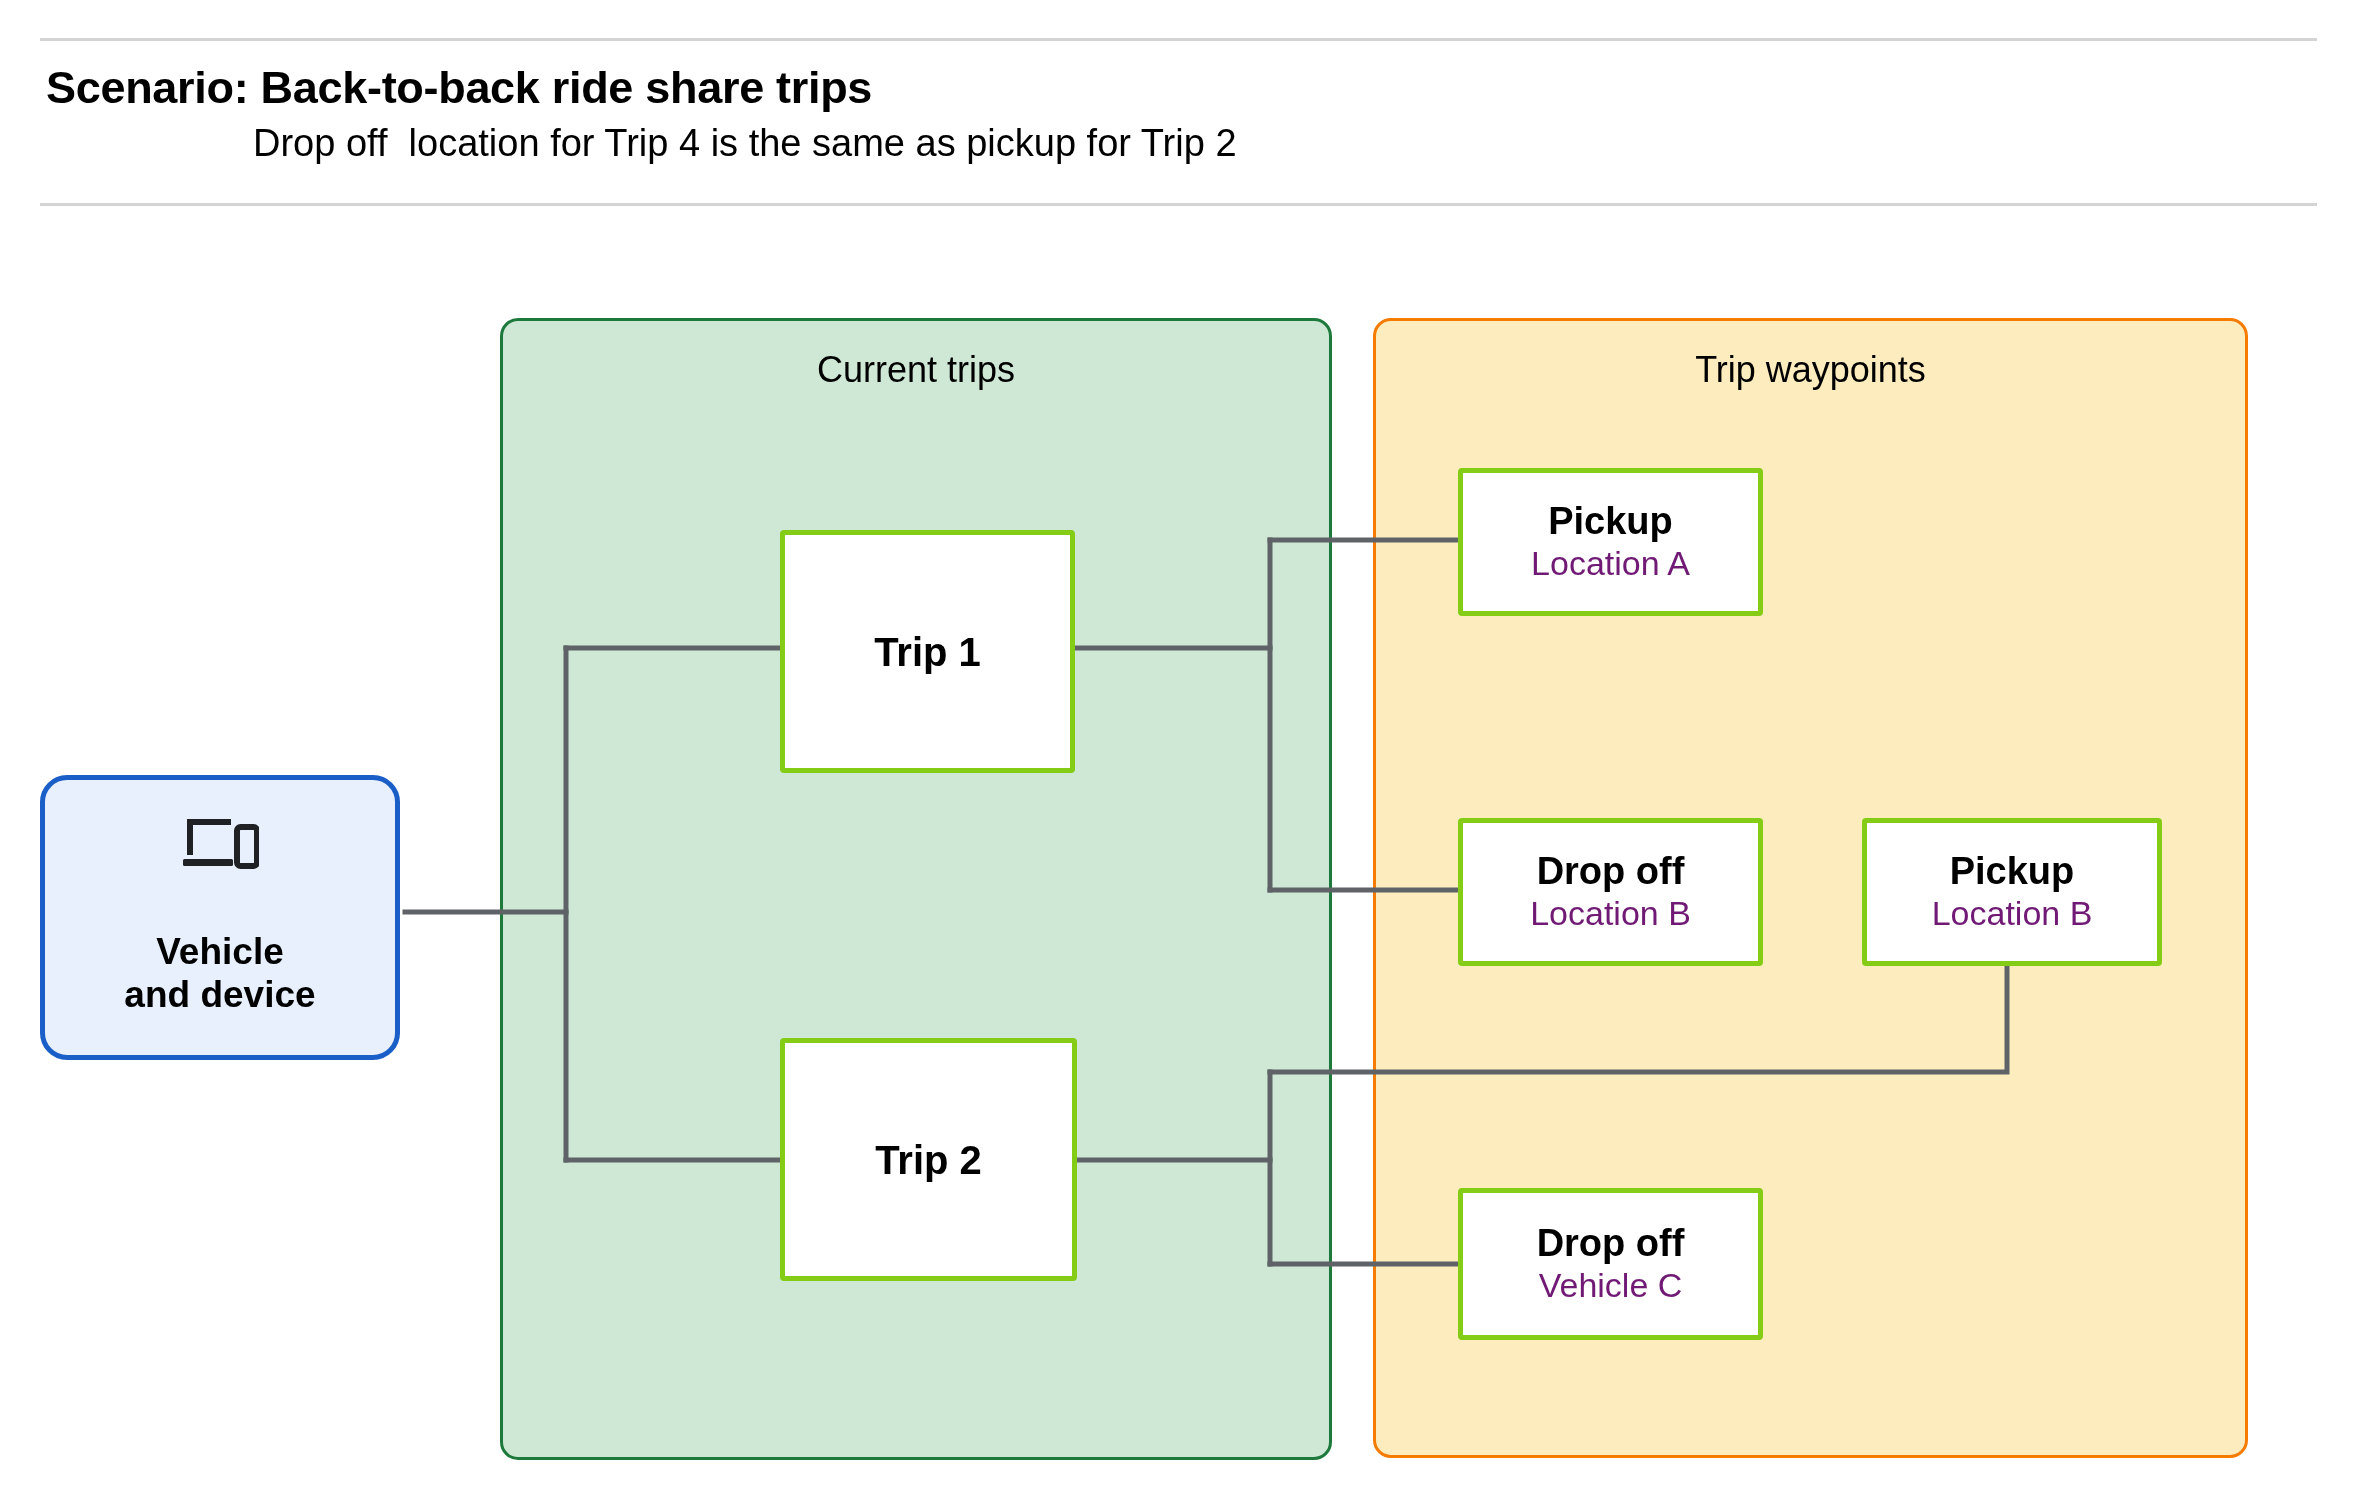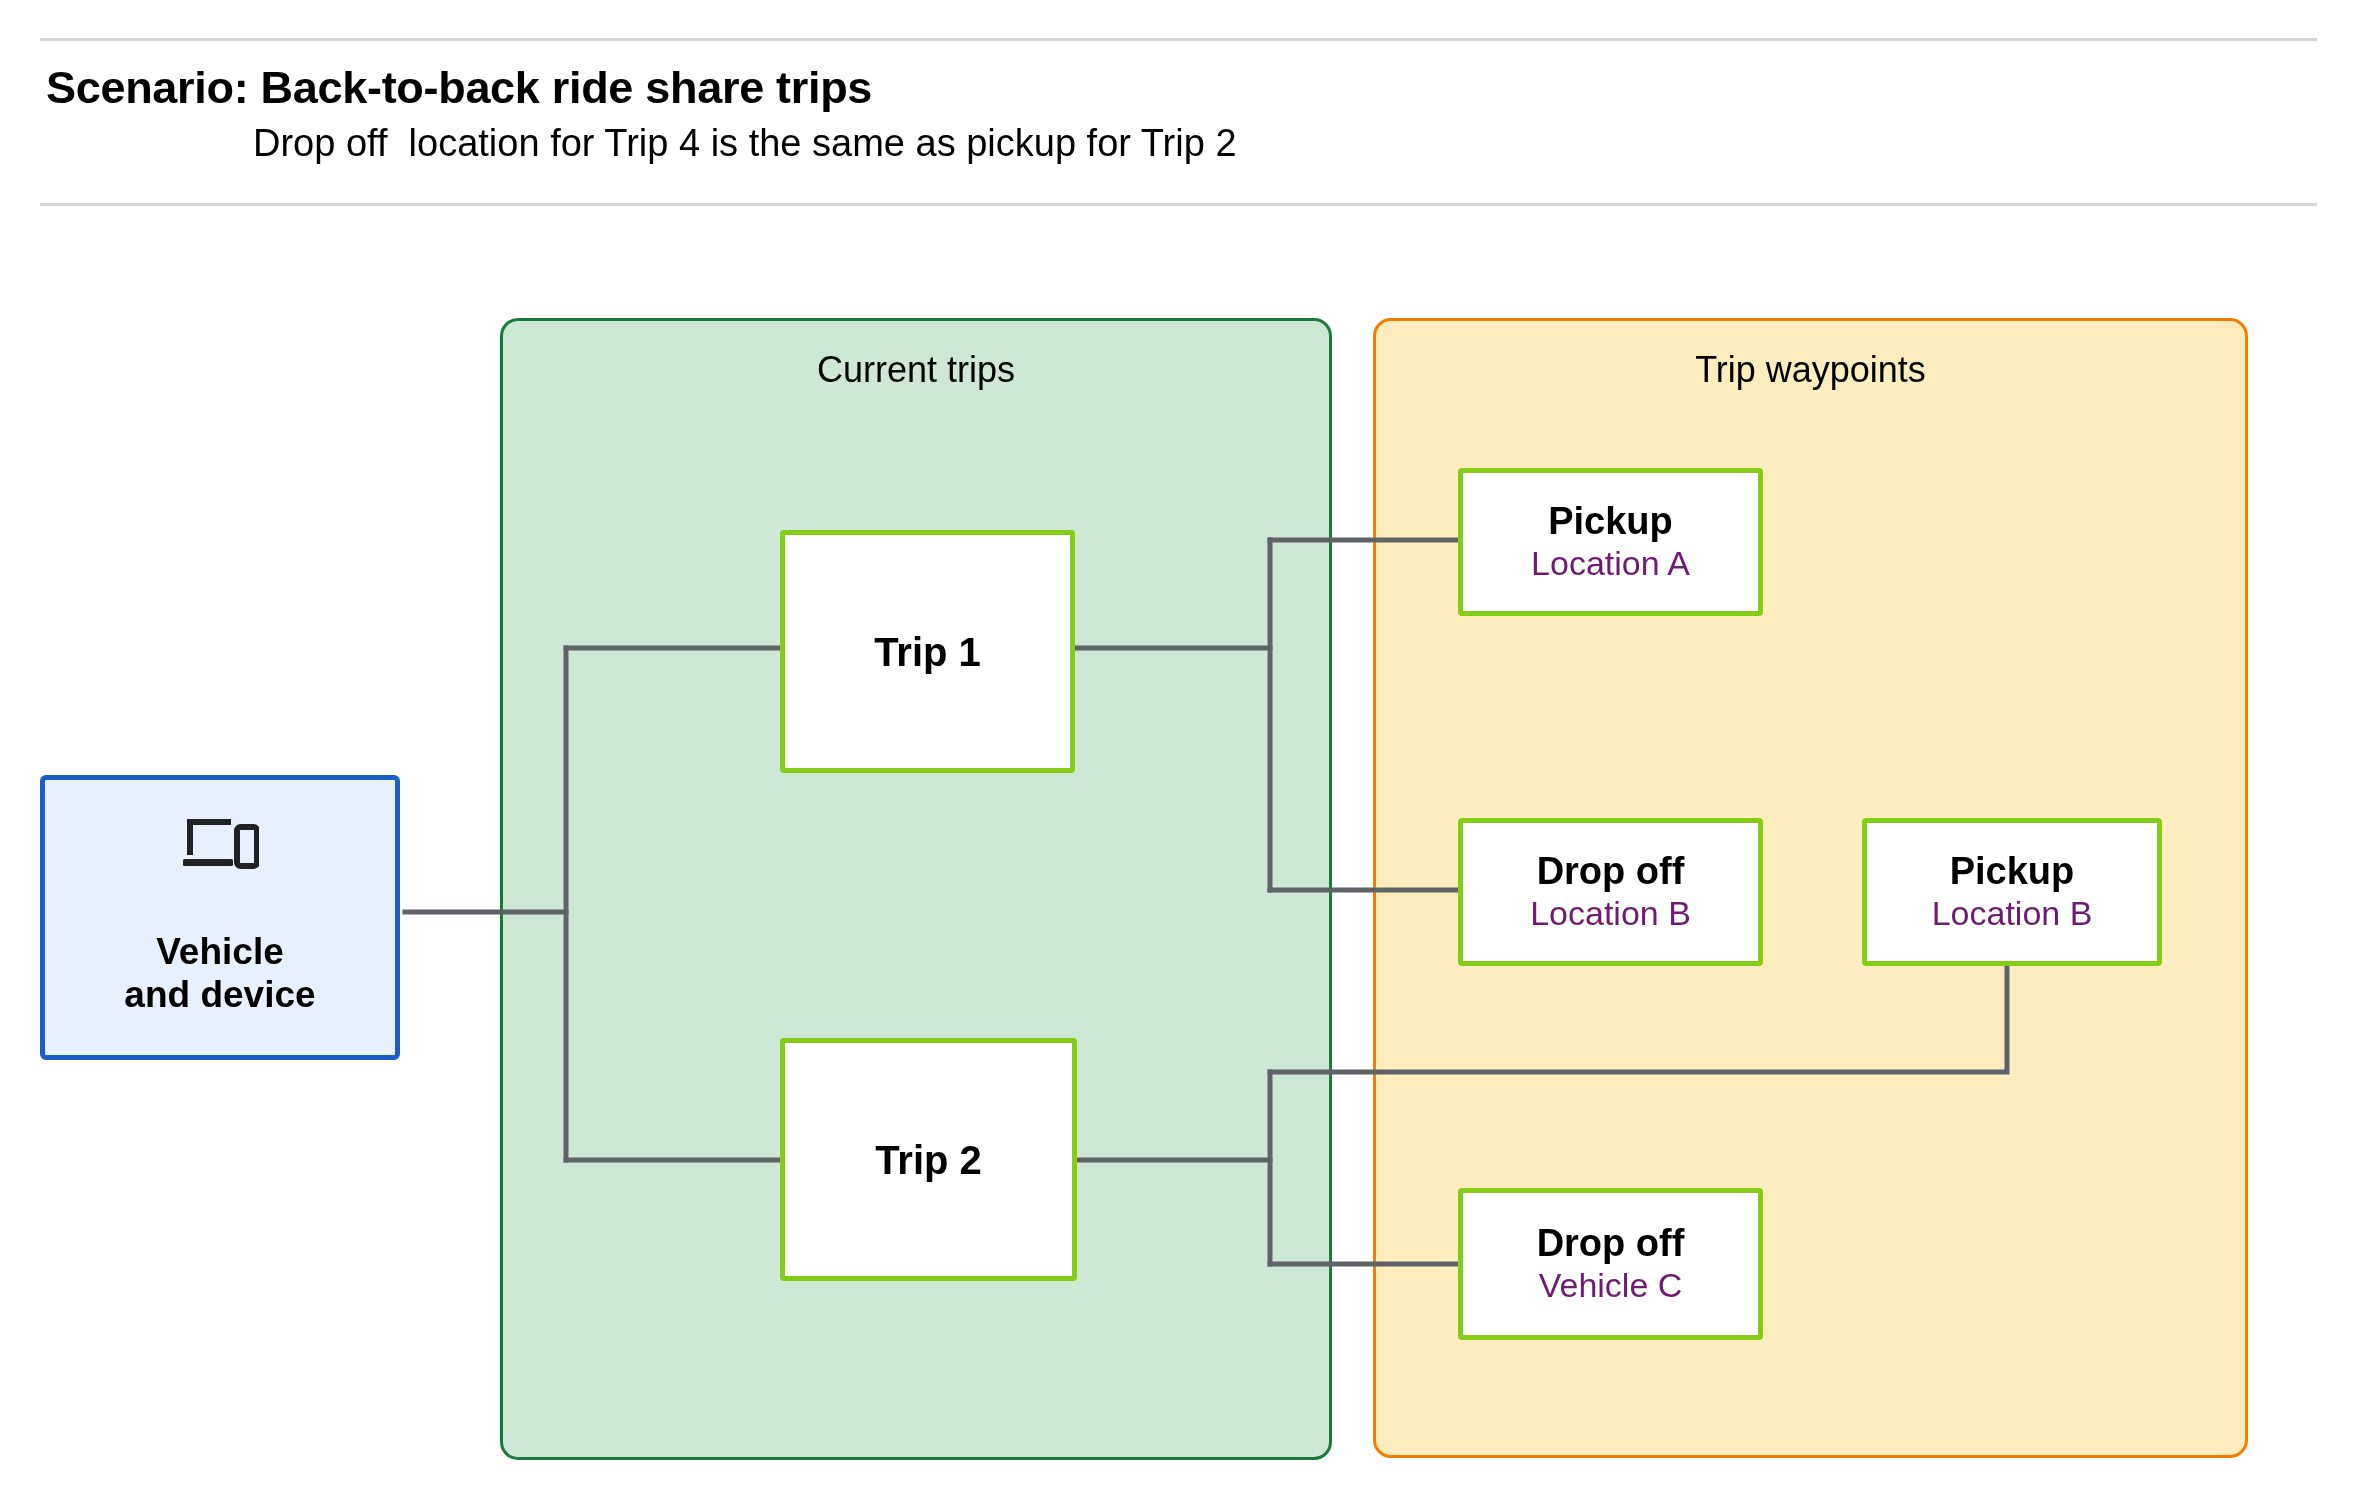--- a/index.html
+++ b/index.html
@@ -139,21 +139,21 @@
   
   #node-vehicle {
     position: absolute;
     left: 40px;
     top: 775px;
     width: 360px;
     height: 285px;
     box-sizing: border-box;
     background: #e8f0fe;
     border: 5px solid #1a5fc8;
-    border-radius: 6px;
+    border-radius: 27px;
     display: flex;
     flex-direction: column;
     align-items: center;
     justify-content: center;
   }
   #vehicle-icon {
     margin-top: -4px;
     margin-bottom: 54px;
   }
   #node-vehicle .node-title {

